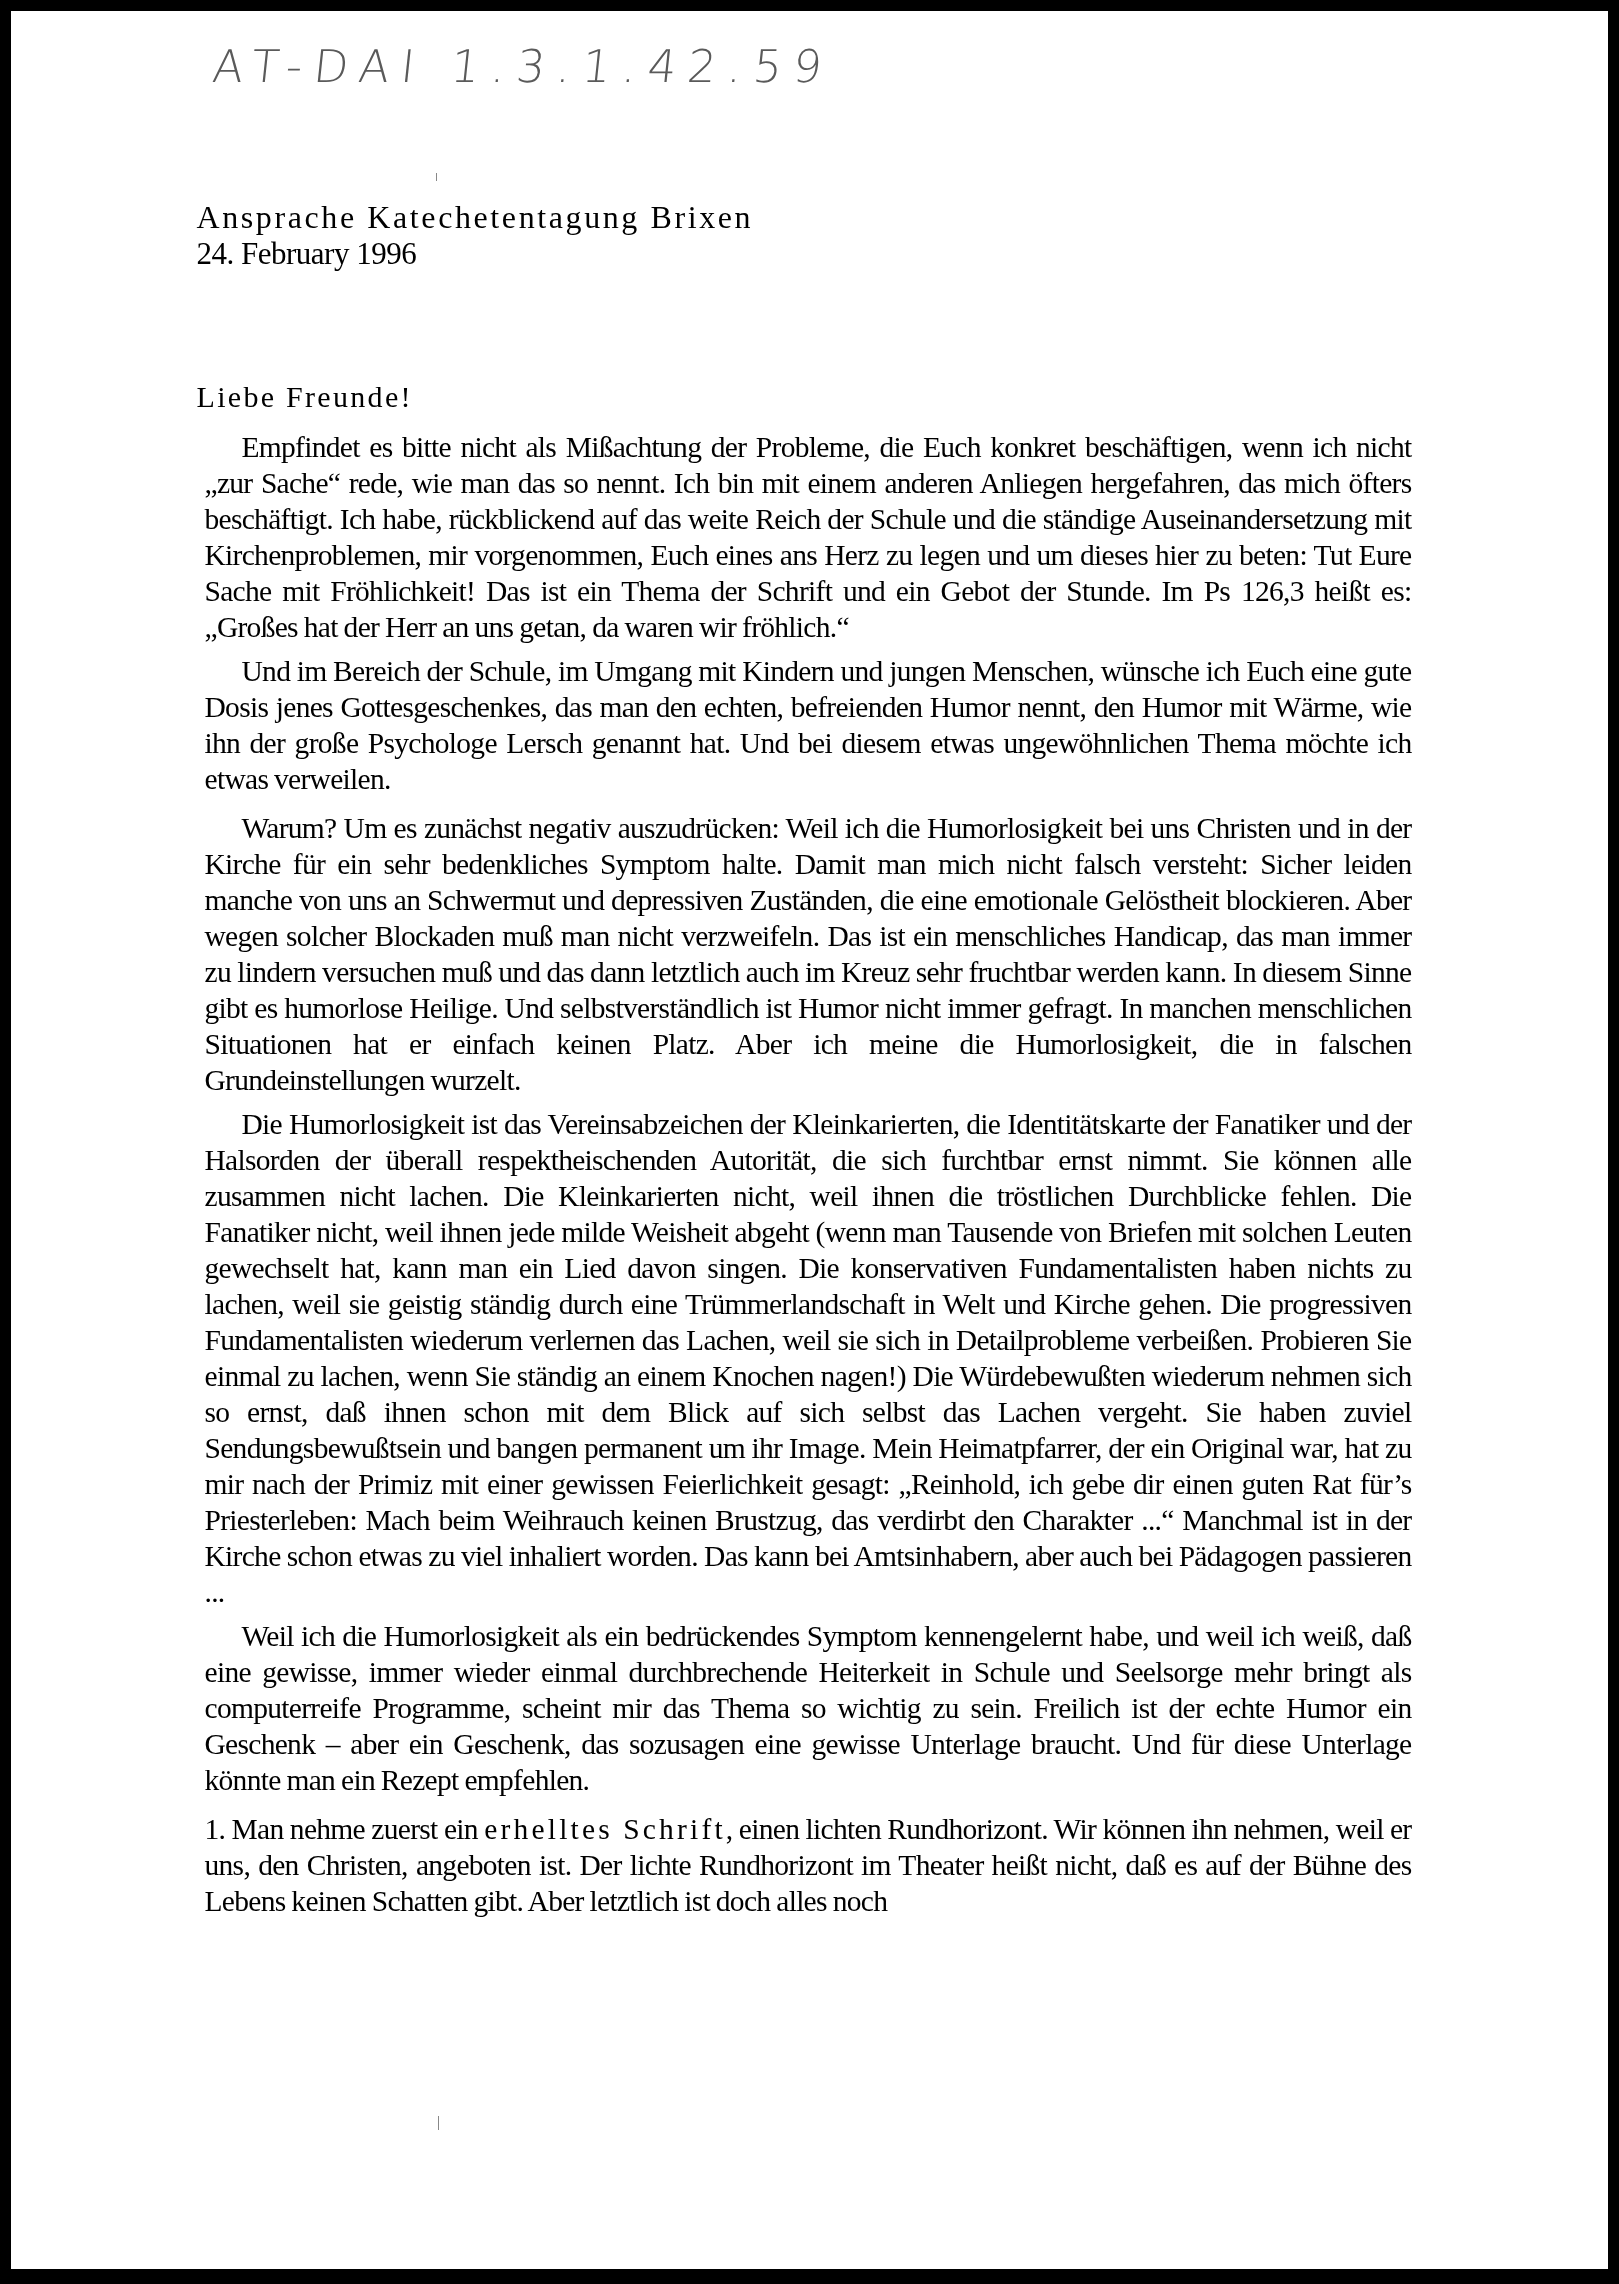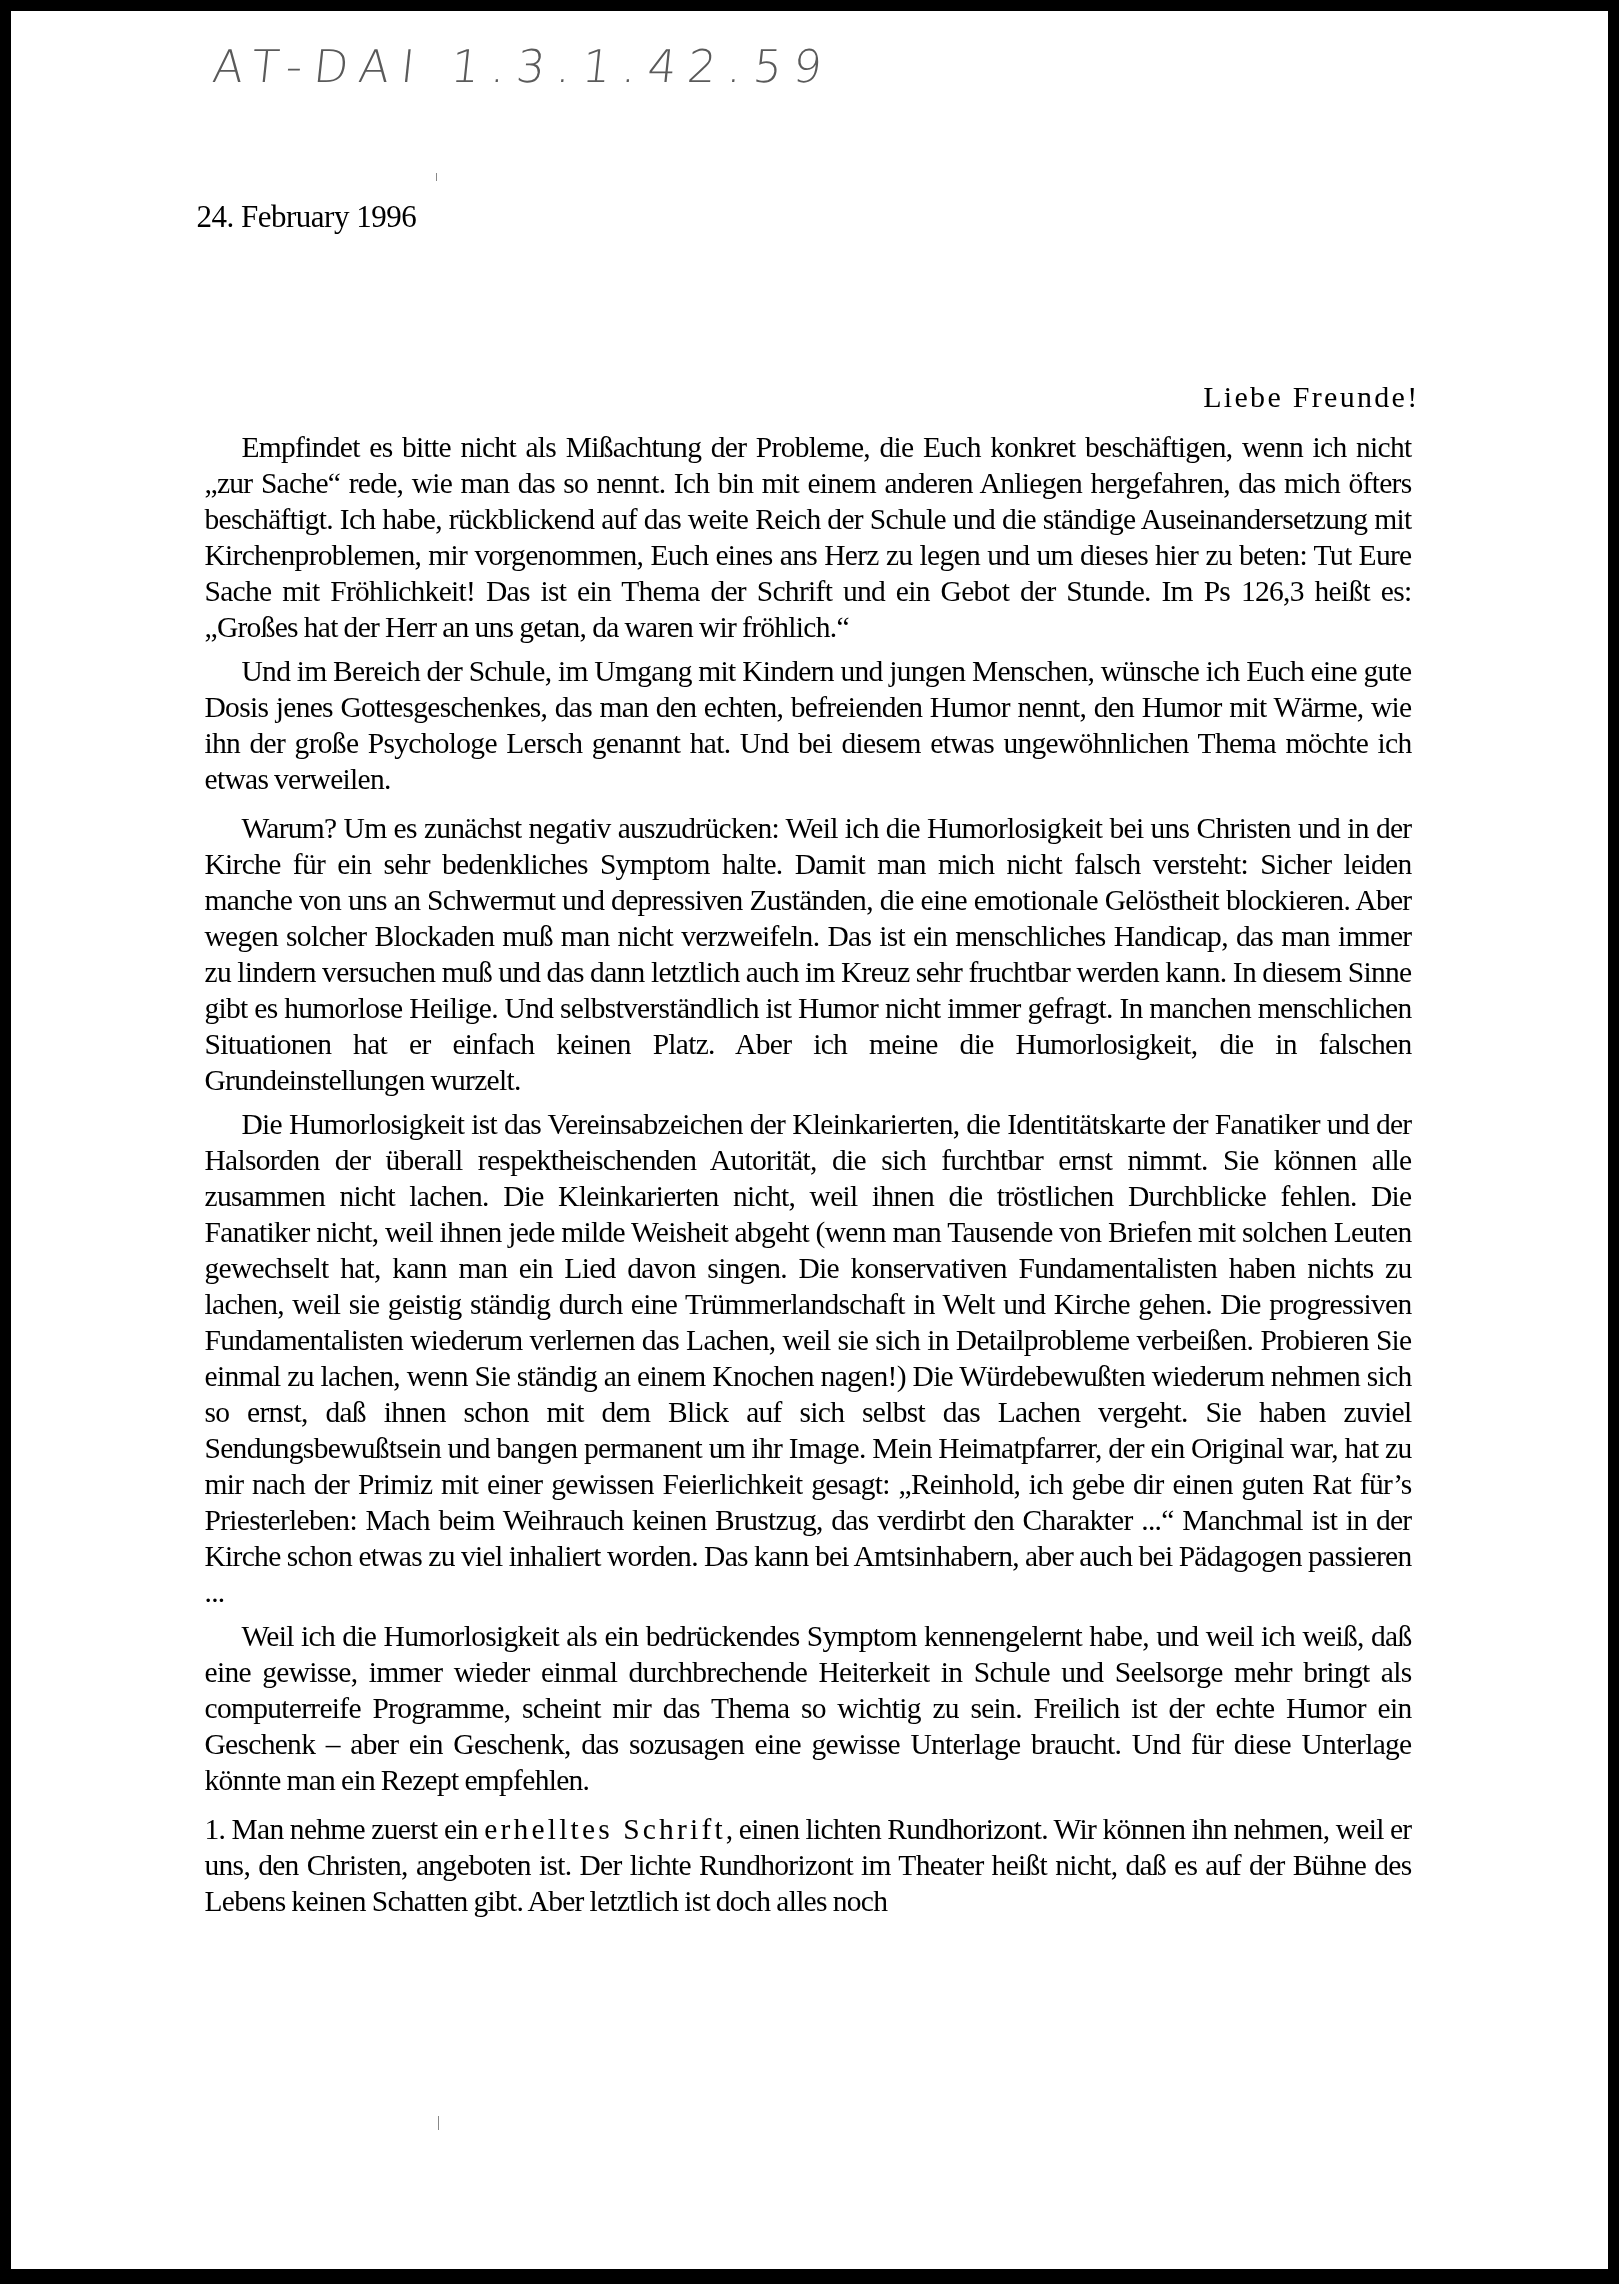--- a/index.html
+++ b/index.html
@@ -59,21 +59,20 @@
       font-family: "Liberation Serif", serif;
       color: #000;
       font-size: 29.5px;
       line-height: 36px;
     }
     .salutation {
       font-size: 30px;
       letter-spacing: 2.3px;
       margin: 0 0 14.6px 0;
       line-height: 36px;
-      text-align: right;
     }
     .para {
       margin: 8px;
       text-align: justify;
       text-indent: 37px;
       letter-spacing: -0.7px;
       word-spacing: -0.8px;
     }
     .para.gap-before {
       margin-top: 13px;
@@ -93,20 +92,21 @@
     }
   </style>
 </head>
 <body>
 
 <div class="sheet">
 
   <div class="archive-mark">AT-DAI 1.3.1.42.59</div>
 
   <div class="header">
+    <p class="title">Ansprache Katechetentagung Brixen</p>
     <p class="date">24. February 1996</p>
   </div>
 
   <div class="body-text">
     <p class="salutation">Liebe Freunde!</p>
 
     <p class="para">Empfindet es bitte nicht als Mißachtung der Probleme, die Euch konkret beschäftigen, wenn ich nicht „zur Sache“ rede, wie man das so nennt. Ich bin mit einem anderen Anliegen hergefahren, das mich öfters beschäftigt. Ich habe, rückblickend auf das weite Reich der Schule und die ständige Auseinandersetzung mit Kirchenproblemen, mir vorgenommen, Euch eines ans Herz zu legen und um dieses hier zu beten: Tut Eure Sache mit Fröhlichkeit! Das ist ein Thema der Schrift und ein Gebot der Stunde. Im Ps 126,3 heißt es: „Großes hat der Herr an uns getan, da waren wir fröhlich.“</p>
     <p class="para">Und im Bereich der Schule, im Umgang mit Kindern und jungen Menschen, wünsche ich Euch eine gute Dosis jenes Gottesgeschenkes, das man den echten, befreienden Humor nennt, den Humor mit Wärme, wie ihn der große Psychologe Lersch genannt hat. Und bei diesem etwas ungewöhnlichen Thema möchte ich etwas verweilen.</p>
     <p class="para gap-before">Warum? Um es zunächst negativ auszudrücken: Weil ich die Humorlosigkeit bei uns Christen und in der Kirche für ein sehr bedenkliches Symptom halte. Damit man mich nicht falsch versteht: Sicher leiden manche von uns an Schwermut und depressiven Zuständen, die eine emotionale Gelöstheit blockieren. Aber wegen solcher Blockaden muß man nicht verzweifeln. Das ist ein menschliches Handicap, das man immer zu lindern versuchen muß und das dann letztlich auch im Kreuz sehr fruchtbar werden kann. In diesem Sinne gibt es humorlose Heilige. Und selbstverständlich ist Humor nicht immer gefragt. In manchen menschlichen Situationen hat er einfach keinen Platz. Aber ich meine die Humorlosigkeit, die in falschen Grundeinstellungen wurzelt.</p>
     <p class="para">Die Humorlosigkeit ist das Vereinsabzeichen der Kleinkarierten, die Identitätskarte der Fanatiker und der Halsorden der überall respektheischenden Autorität, die sich furchtbar ernst nimmt. Sie können alle zusammen nicht lachen. Die Kleinkarierten nicht, weil ihnen die tröstlichen Durchblicke fehlen. Die Fanatiker nicht, weil ihnen jede milde Weisheit abgeht (wenn man Tausende von Briefen mit solchen Leuten gewechselt hat, kann man ein Lied davon singen. Die konservativen Fundamentalisten haben nichts zu lachen, weil sie geistig ständig durch eine Trümmerlandschaft in Welt und Kirche gehen. Die progressiven Fundamentalisten wiederum verlernen das Lachen, weil sie sich in Detailprobleme verbeißen. Probieren Sie einmal zu lachen, wenn Sie ständig an einem Knochen nagen!) Die Würdebewußten wiederum nehmen sich so ernst, daß ihnen schon mit dem Blick auf sich selbst das Lachen vergeht. Sie haben zuviel Sendungsbewußtsein und bangen permanent um ihr Image. Mein Heimatpfarrer, der ein Original war, hat zu mir nach der Primiz mit einer gewissen Feierlichkeit gesagt: „Reinhold, ich gebe dir einen guten Rat für’s Priesterleben: Mach beim Weihrauch keinen Brustzug, das verdirbt den Charakter ...“ Manchmal ist in der Kirche schon etwas zu viel inhaliert worden. Das kann bei Amtsinhabern, aber auch bei Pädagogen passieren ...</p>

